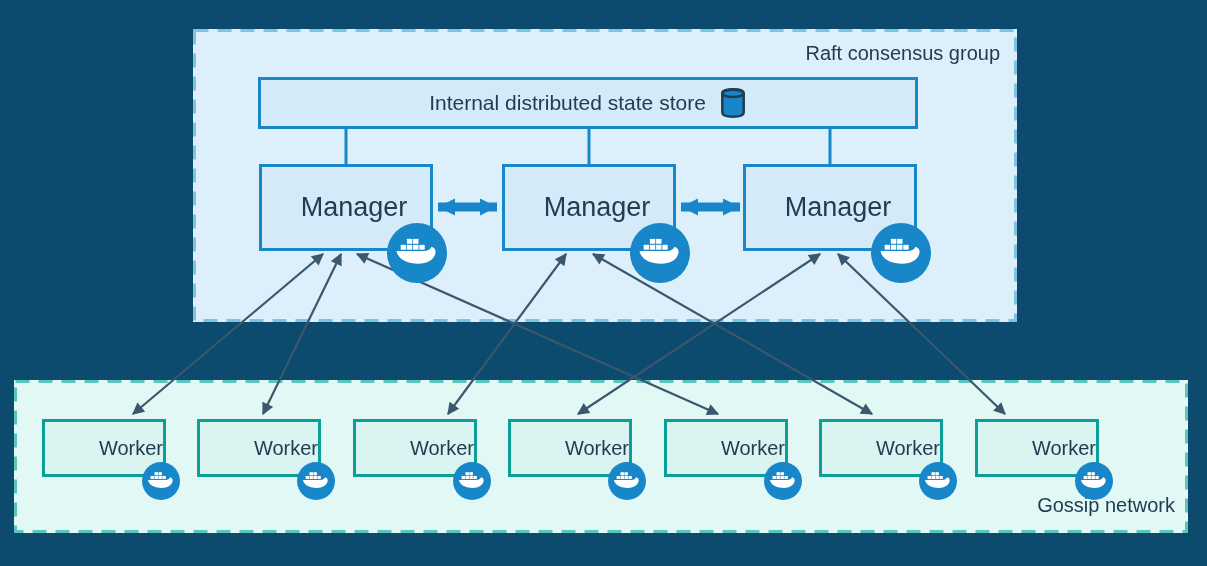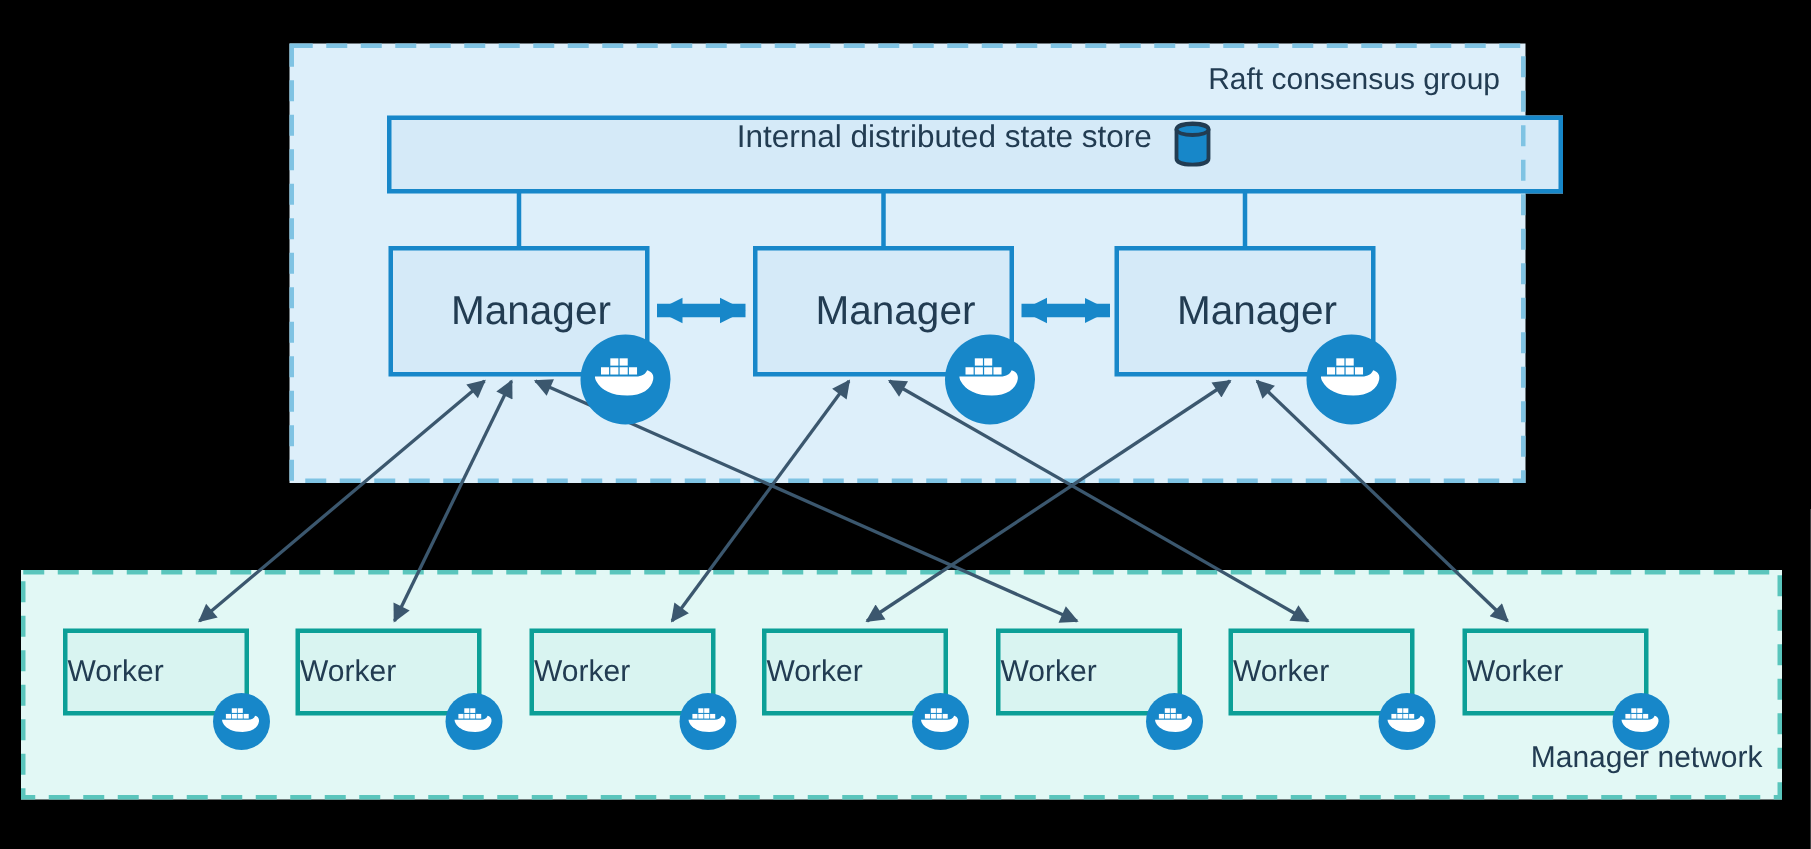--- a/index.html
+++ b/index.html
@@ -5,21 +5,21 @@
   * { margin: 0; padding: 0; box-sizing: border-box; }
   body {
     background: #ffffff;
     font-family: "Liberation Sans", "DejaVu Sans", sans-serif;
     color: #223c52;
   }
   .canvas {
     position: relative;
     width: 1207px;
     height: 566px;
-    background: #000000;
+    background: #0c4a6e;
     overflow: hidden;
   }
   
   .raft-box {
     position: absolute;
     left: 193px; top: 29px; width: 824px; height: 293px;
     background: #ddeffa;
   }
   .gossip-box {
     position: absolute;
@@ -31,24 +31,24 @@
     font-size: 20px;
     color: #223c52;
     white-space: nowrap;
   }
   .raft-label { right: 17px; top: 13px; }
   .gossip-label { right: 13px; bottom: 16px; }
 
   
   .store-box {
     position: absolute;
-    left: 258px; top: 77px; width: 784px; height: 52px;
+    left: 258px; top: 77px; width: 660px; height: 52px;
     background: #d5eaf8;
     border: 3px solid #1787c9;
-    display: flex; align-items: flex-start; justify-content: center;
+    display: flex; align-items: center; justify-content: center;
     gap: 13px;
   }
   .store-label { font-size: 21px; }
 
   
   .manager {
     position: absolute;
     top: 164px; width: 174px; height: 87px;
     background: #d5eaf8;
     border: 3px solid #1787c9;
@@ -58,21 +58,21 @@
   .manager.m2 { left: 502px; }
   .manager.m3 { left: 743px; }
   .manager-label { font-size: 27px; margin-left: 16px; }
 
   
   .worker {
     position: absolute;
     top: 419px; width: 124px; height: 58px;
     background: #d9f4f1;
     border: 3px solid #0c9f97;
-    display: flex; align-items: center; justify-content: flex-start;
+    display: flex; align-items: center; justify-content: flex-end;
   }
   .worker-label { font-size: 20px; }
 
   
   .badge {
     position: absolute;
     z-index: 2;
     border-radius: 50%;
     background: #1787c9;
     display: flex; align-items: center; justify-content: center;
@@ -93,21 +93,21 @@
 </head>
 <body>
 
 <div class="canvas">
 
   <div class="raft-box">
     <div class="group-label raft-label">Raft consensus group</div>
   </div>
 
   <div class="gossip-box">
-    <div class="group-label gossip-label">Manager network</div>
+    <div class="group-label gossip-label">Gossip network</div>
   </div>
 
   <div class="store-box">
     <span class="store-label">Internal distributed state store</span>
     <span class="db-icon">
       <svg width="28" height="32" viewBox="0 0 26 30">
         <path d="M3 6 C3 3.4 7.5 2.1 13 2.1 C18.5 2.1 23 3.4 23 6 V24 C23 26.6 18.5 27.9 13 27.9 C7.5 27.9 3 26.6 3 24 Z" fill="#1787c9" stroke="#223c52" stroke-width="2.4"></path>
         <ellipse cx="13" cy="6" rx="10" ry="3.4" fill="#1787c9" stroke="#223c52" stroke-width="2.4"></ellipse>
       </svg>
     </span>

